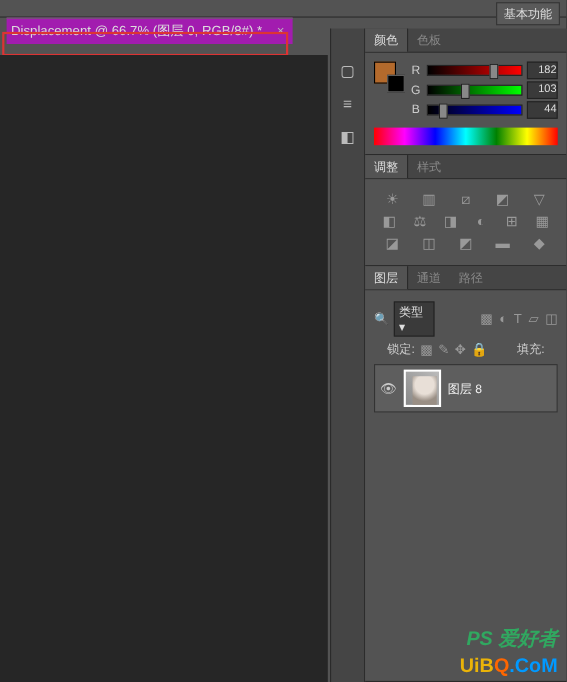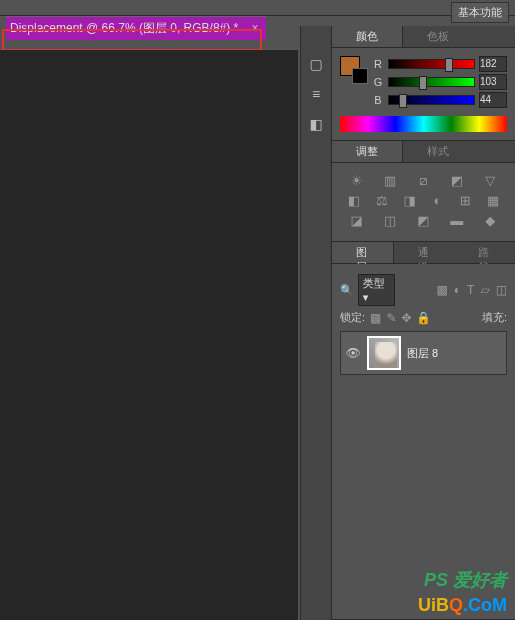--- a/index.html
+++ b/index.html
@@ -9,45 +9,45 @@
   .tabarea { height: 24px; position: relative; padding-left: 6px; }
   .tab { display: inline-block; font-size: 12px; color: #ddd; padding: 3px 8px 3px 4px; background: #a21caf; border-top: 1px solid #666; max-width: 260px; white-space: nowrap; }
   .tab .close { display:inline-block; margin-left:10px; color:#bbb; }
   .canvas { position: absolute; left: 0; top: 50px; width: 298px; bottom: 0; background: #262626; }
   .highlight { position: absolute; left: 2px; top: 29px; width: 260px; height: 22px; border: 2px solid #d33; pointer-events: none; }
   .panels { position: absolute; top: 26px; right: 0; bottom: 0; width: 215px; display: flex; }
   .iconcol { width: 32px; background: #454545; border-left: 1px solid #2a2a2a; border-right: 1px solid #2a2a2a; padding-top: 20px; text-align:center; }
   .iconcol .ico { width: 20px; height: 20px; margin: 10px auto; color:#bbb; font-size:14px; }
   .stack { flex: 1; background: #535353; display: flex; flex-direction: column; }
   .phead { display:flex; background:#454545; border-bottom:1px solid #2a2a2a; height:22px; }
-  .phead .pt { font-size:11px; color:#ddd; padding:3px 24px; }
+  .phead .pt { font-size:11px; color:#ddd; padding:3px 8px; }
   .phead .pt.active { background:#535353; border-right:1px solid #2a2a2a; }
   .phead .pt.inactive { color:#888; }
   .panel { background:#535353; border-bottom:1px solid #2a2a2a; padding:6px 8px 8px 8px; font-size:11px; }
   .colorrow { display:flex; align-items:center; margin:2px 0; }
   .swatches { position:relative; width:28px; height:28px; margin:2px 4px 2px 0; }
   .sw1 { position:absolute; left:0; top:0; width:20px; height:20px; background:#b46a2c; border:1px solid #000; }
   .sw2 { position:absolute; right:0; bottom:0; width:16px; height:16px; background:#000; border:1px solid #666; }
   .slider-slot { position:relative; flex:1; height:10px; margin:0 4px; background:linear-gradient(to right,#000,#f00); border:1px solid #222;}
   .sg { background:linear-gradient(to right,#000,#0f0)!important;}
   .sb { background:linear-gradient(to right,#000,#00f)!important;}
   .knob { position:absolute; top:-2px; width:8px; height:14px; background:#888; border:1px solid #222; transform:translateX(-50%);}
-  .valbox { width:28px; height:16px; font-size:10px; background:#3a3a3a; border:1px solid #222; color:#ddd; text-align:left; line-height:14px;}
+  .valbox { width:28px; height:16px; font-size:10px; background:#3a3a3a; border:1px solid #222; color:#ddd; text-align:right; line-height:14px;}
   .chlabel { width:12px; text-align:center; }
   .spectrum { height:16px; margin-top:6px; background:linear-gradient(to right,red,magenta,blue,cyan,green,yellow,red);}
   .adjtitle { font-size:11px; margin:2px 0 6px 2px; color:#ddd;}
   .iconrow { display:flex; justify-content:space-around; margin:4px 0;}
   .iconrow .ai { width:16px; height:16px; color:#999; font-size:13px; text-align:center; }
   .layerctrl { display:flex; align-items:center; gap:4px; margin:4px 0; }
   .sel { flex:0 0 auto; background:#3a3a3a; border:1px solid #222; color:#ddd; font-size:11px; padding:1px 4px;}
   .sel.w1 { width:37px;} .sel.w2 { width:60px;}
   .ctrl-icons { display:flex; gap:6px; margin-left:auto; }
   .ctrl-icons span { color:#999; font-size:12px;}
   .label { font-size:11px; color:#ccc;}
-  .lockrow { display:flex; align-items:center; gap:5px; font-size:11px; color:#ccc; margin:4px 0;}
+  .lockrow { display:flex; align-items:center; gap:5px; font-size:11px; color:#ccc; margin:4px 12px;}
   .lockrow span.ico { color:#999; font-size:12px;}
   .layeritem { display:flex; align-items:center; background:#5e5e5e; border:1px solid #333; padding:4px; margin-top:6px;}
   .eye { width:16px; text-align:center; color:#ccc; font-size:12px;}
   .thumb { width:34px; height:34px; margin:0 6px; border:2px solid #fff; background:linear-gradient(45deg,#888,#bbb); position:relative;}
   .thumb::after { content:""; position:absolute; left:6px; top:4px; width:22px; height:26px; background:radial-gradient(circle at 50% 30%, #e8dfd7 40%, #9a8f85 70%);}
   .layername { font-size:11px; color:#eee;}
   .watermark { position:absolute; right:8px; bottom:28px; font-size:18px; font-weight:bold; color:#2c6; opacity:.7; font-style:italic;}
   .watermark2 { position:absolute; right:8px; bottom:4px; font-size:18px; font-weight:bold; color:#fff; }
   .watermark2 .u1 { color:#eab308;} .watermark2 .u2 { color:#f60;} .watermark2 .u3 { color:#09f;}
 </style>

